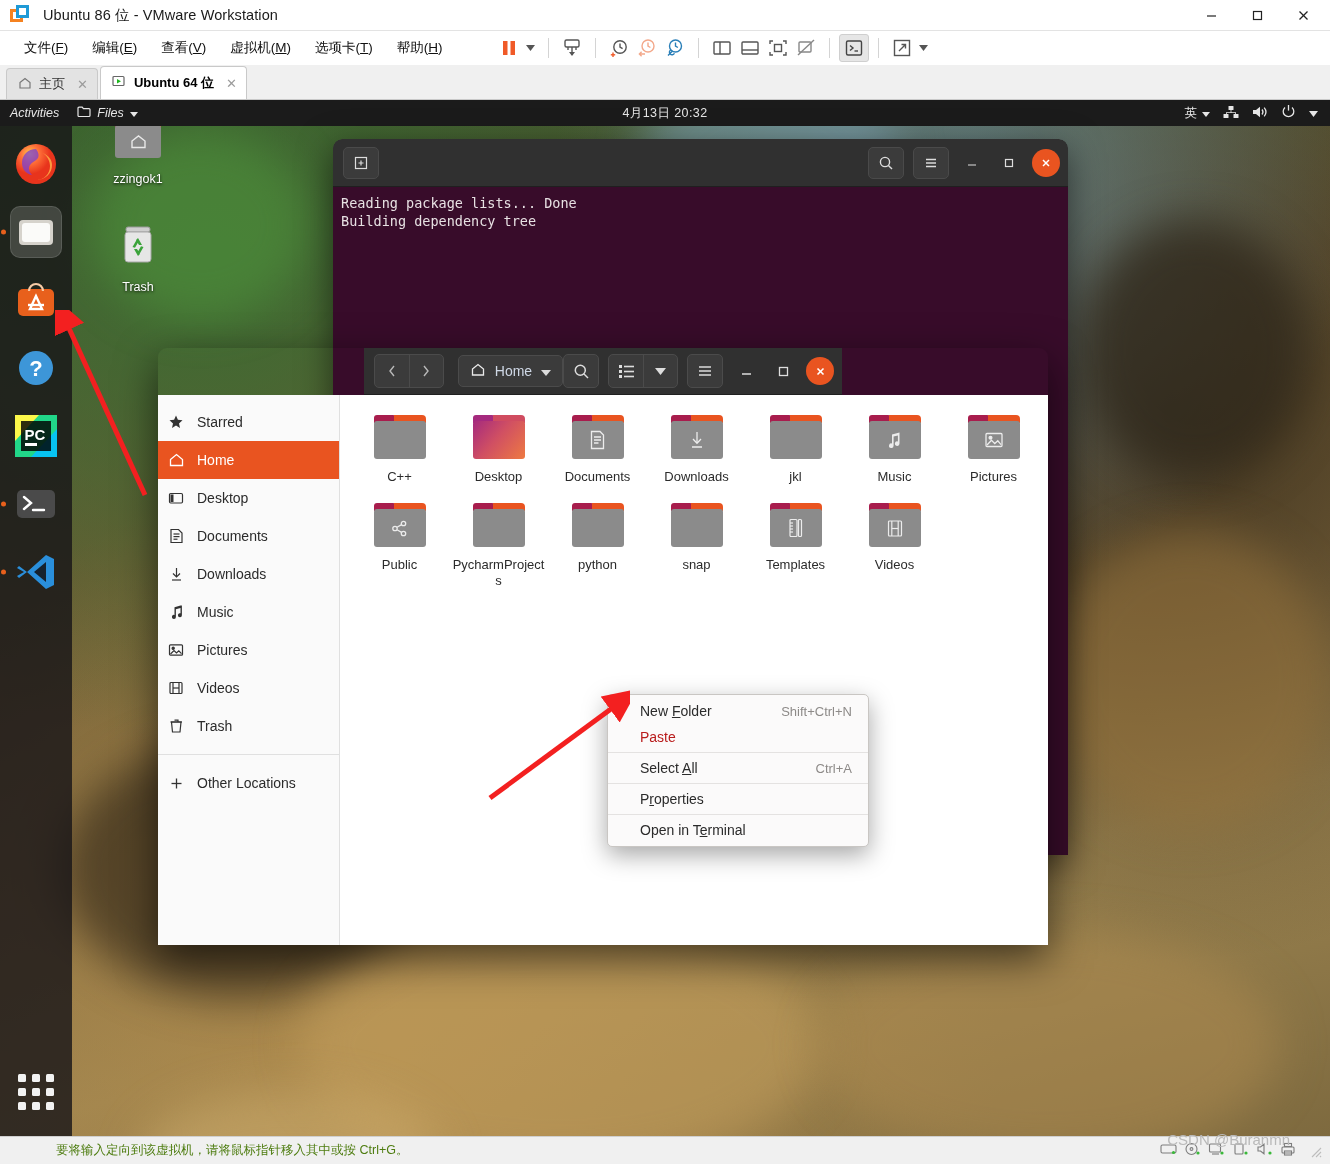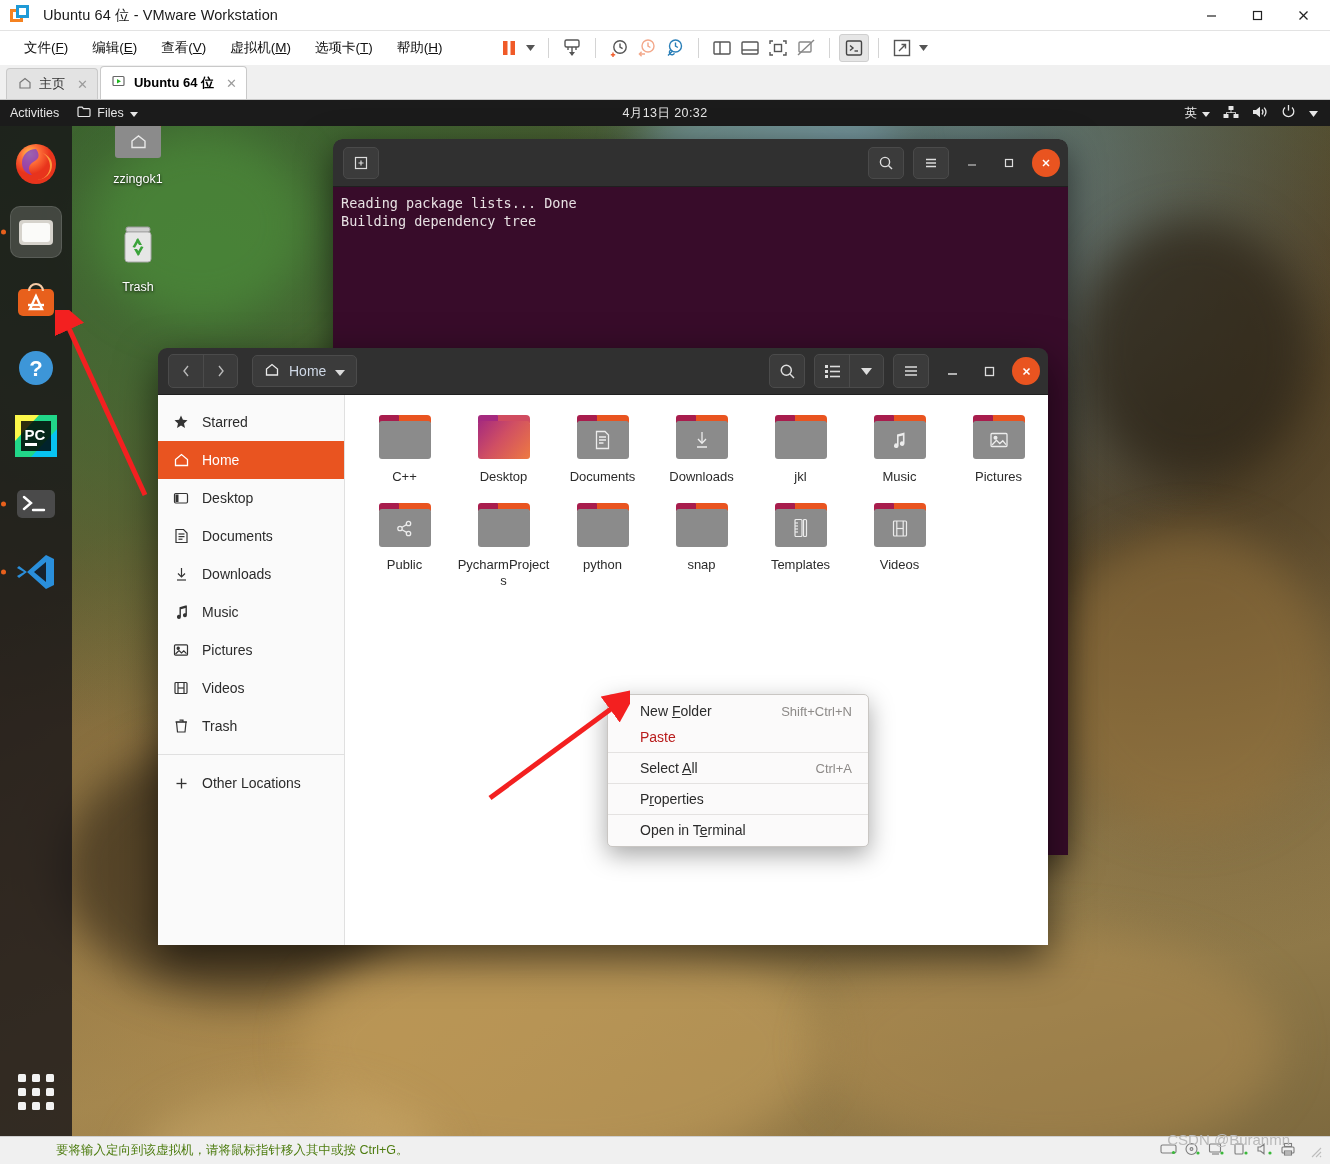--- a/index.html
+++ b/index.html
@@ -46,21 +46,21 @@
                     radial-gradient(circle at 72% 8%, rgba(120,170,200,.55) 0%, rgba(60,90,110,0) 30%),
                     radial-gradient(circle at 88% 30%, rgba(60,48,30,.9) 0%, rgba(40,32,20,0) 40%),
                     radial-gradient(circle at 30% 92%, rgba(180,140,75,.75) 0%, rgba(110,85,45,0) 45%),
                     linear-gradient(165deg,#3a5a2c 0%, #4d5b32 16%, #6d5c34 36%, #8d7343 58%, #9c8450 74%, #7e6a3f 100%);
   }
   
   .wp-blob { position:absolute; border-radius:50%; filter:blur(22px); pointer-events:none; }
 
   .ub-topbar { position:absolute; left:0; right:0; top:0; height:26px; background:#1b1b1b; display:flex;
                align-items:center; color:#e6e6e6; font-size:12.5px; z-index:30; }
-  .ub-topbar .tb-left { display:flex; align-items:center; gap:18px; padding-left:10px; }
+  .ub-topbar .tb-left { display:flex; align-items:center; gap:18px; padding-left:10px;font-style:italic; }
   .ub-activities { font-size:12.5px; }
   .ub-files-menu { display:flex; align-items:center; gap:6px; }
   .ub-clock { position:absolute; left:50%; transform:translateX(-50%); font-size:12.5px; letter-spacing:.4px; }
   .ub-topbar .tb-right { margin-left:auto; display:flex; align-items:center; gap:13px; padding-right:12px; }
   .ub-lang { display:flex; align-items:center; gap:5px; }
 
   
   .ub-dock { position:absolute; left:0; top:26px; bottom:0; width:72px; background:rgba(23,20,24,.80); z-index:20;
              display:flex; flex-direction:column; align-items:center; padding-top:12px; }
   .dock-item { width:52px; height:52px; margin-bottom:16px; border-radius:10px; position:relative;
@@ -96,21 +96,21 @@
   .term-body { position:absolute; top:48px; left:0; right:0; bottom:0; background:#380c2a;
                font-family:"DejaVu Sans Mono","Liberation Mono",monospace; font-size:13.5px; color:#e7e1e3;
                padding:7px 8px; line-height:18px; white-space:pre; }
   .term-cursor { display:inline-block; width:9px; height:15px; border:1px solid #d8d2d4; vertical-align:-2px; margin-left:4px; }
   .tc-green { color:#4ee24e; }
   .tc-blue { color:#6a9ff5; }
 
   
   #files-window { position:absolute; left:158px; top:248px; width:890px; height:597px; z-index:60;
                   border-radius:9px 9px 0 0; box-shadow:0 14px 42px rgba(0,0,0,.6); overflow:hidden; display:flex;
-                  flex-direction:column; }
+                  flex-direction:column;align-items:center; }
   .files-header { height:47px; background:#303030; display:flex; align-items:center; padding:0 8px 0 10px;
                   border-bottom:1px solid #1f1f1f; flex:0 0 47px; position:relative; }
   .navgrp { display:flex; border:1px solid #4b4b4b; border-radius:5px; overflow:hidden; background:#3b3b3b; }
   .navgrp .nb { width:34px; height:32px; display:flex; align-items:center; justify-content:center; color:#b9b9b9; font-size:15px; }
   .navgrp .nb + .nb { border-left:1px solid #4b4b4b; }
   .pathbtn { margin-left:14px; height:32px; background:#3b3b3b; border:1px solid #4b4b4b; border-radius:5px;
              display:flex; align-items:center; gap:9px; padding:0 11px; color:#cfd8e6; font-size:14px; }
   .files-ctl { margin-left:auto; display:flex; align-items:center; gap:9px; }
   .segbtn { display:flex; border:1px solid #4b4b4b; border-radius:5px; overflow:hidden; background:#3b3b3b; }
   .segbtn .sb { height:32px; min-width:34px; display:flex; align-items:center; justify-content:center; }
@@ -160,21 +160,21 @@
 </head>
 <body>
 
 <div id="vmware-window">
 
   <div class="vm-titlebar">
     <div class="vm-logo">
       <div class="sq-o"></div>
         <div class="sq-b"></div>
     </div>
-    <div class="vm-title">Ubuntu 64 位 - VMware Workstation</div>
+    <div class="vm-title">Ubuntu 86 位 - VMware Workstation</div>
     <div class="vm-winbtns">
       <div class="vm-winbtn">
         <svg width="13" height="13" viewBox="0 0 13 13">
             <line x1="2" y1="7" x2="11" y2="7" stroke="#222" stroke-width="1.2"></line>
           </svg>
       </div>
       <div class="vm-winbtn">
         <svg width="13" height="13" viewBox="0 0 13 13">
             <rect x="2.5" y="2.5" width="8" height="8" fill="none" stroke="#222" stroke-width="1.2"></rect>
           </svg>

